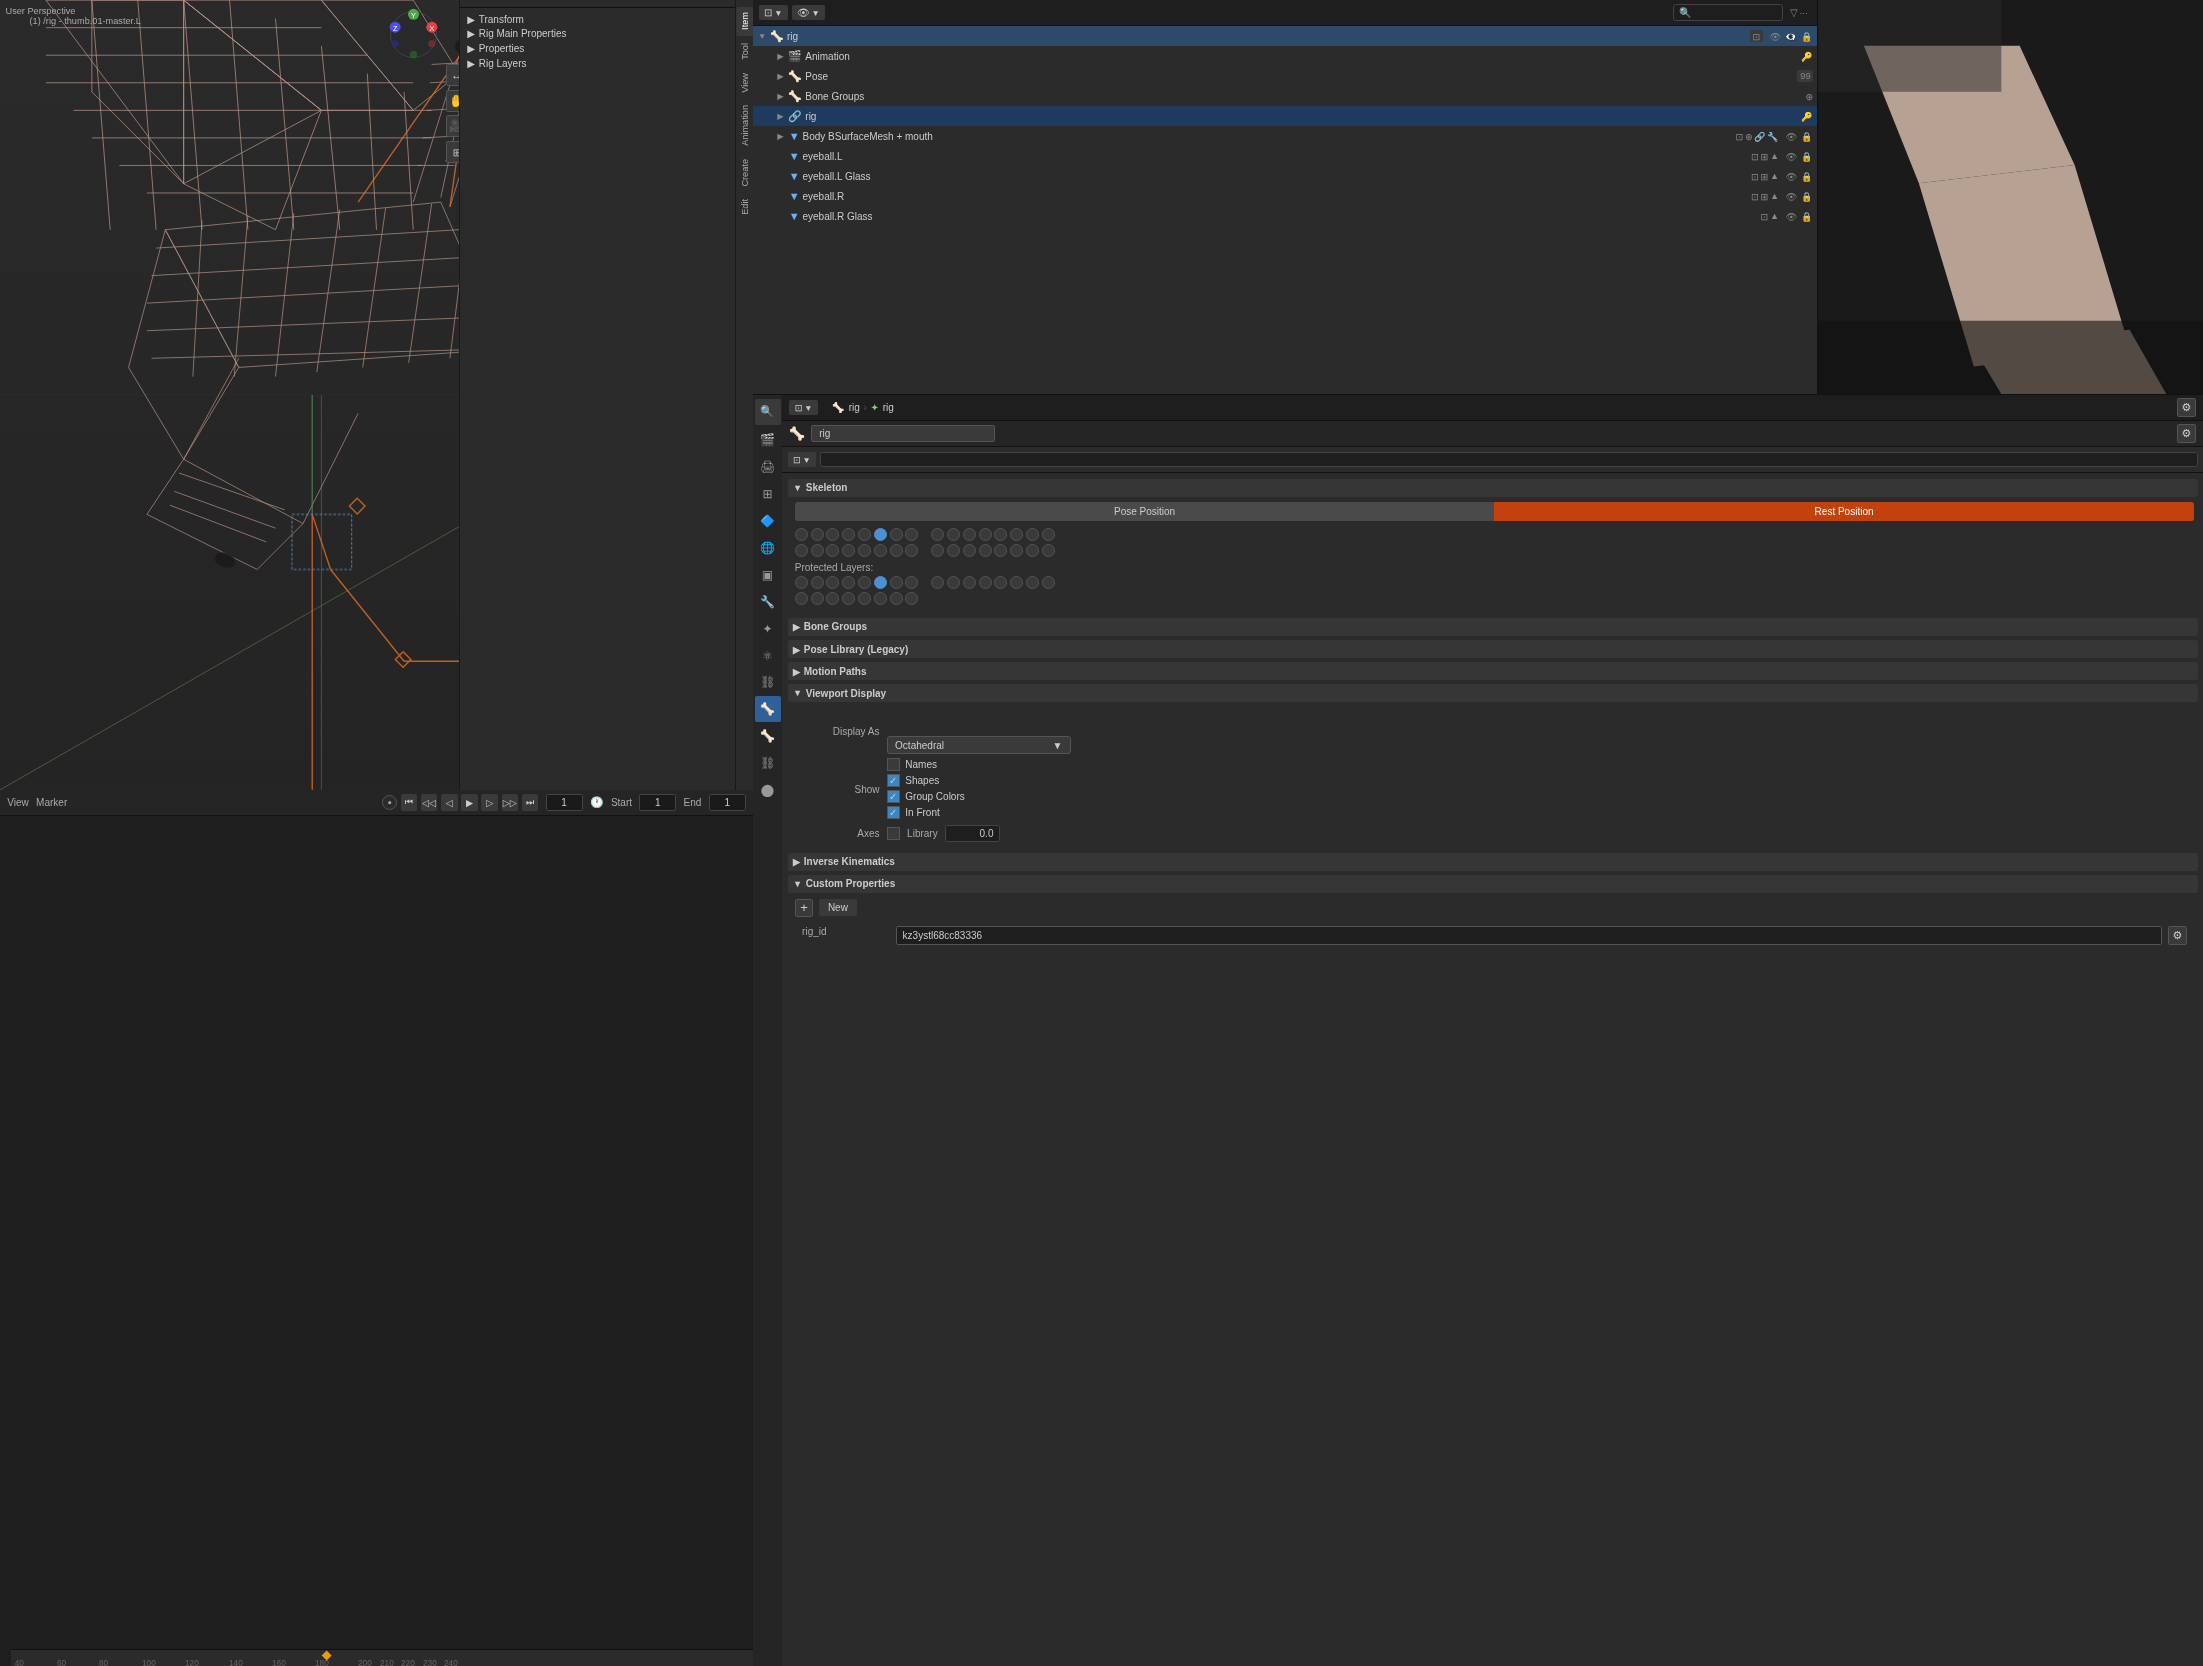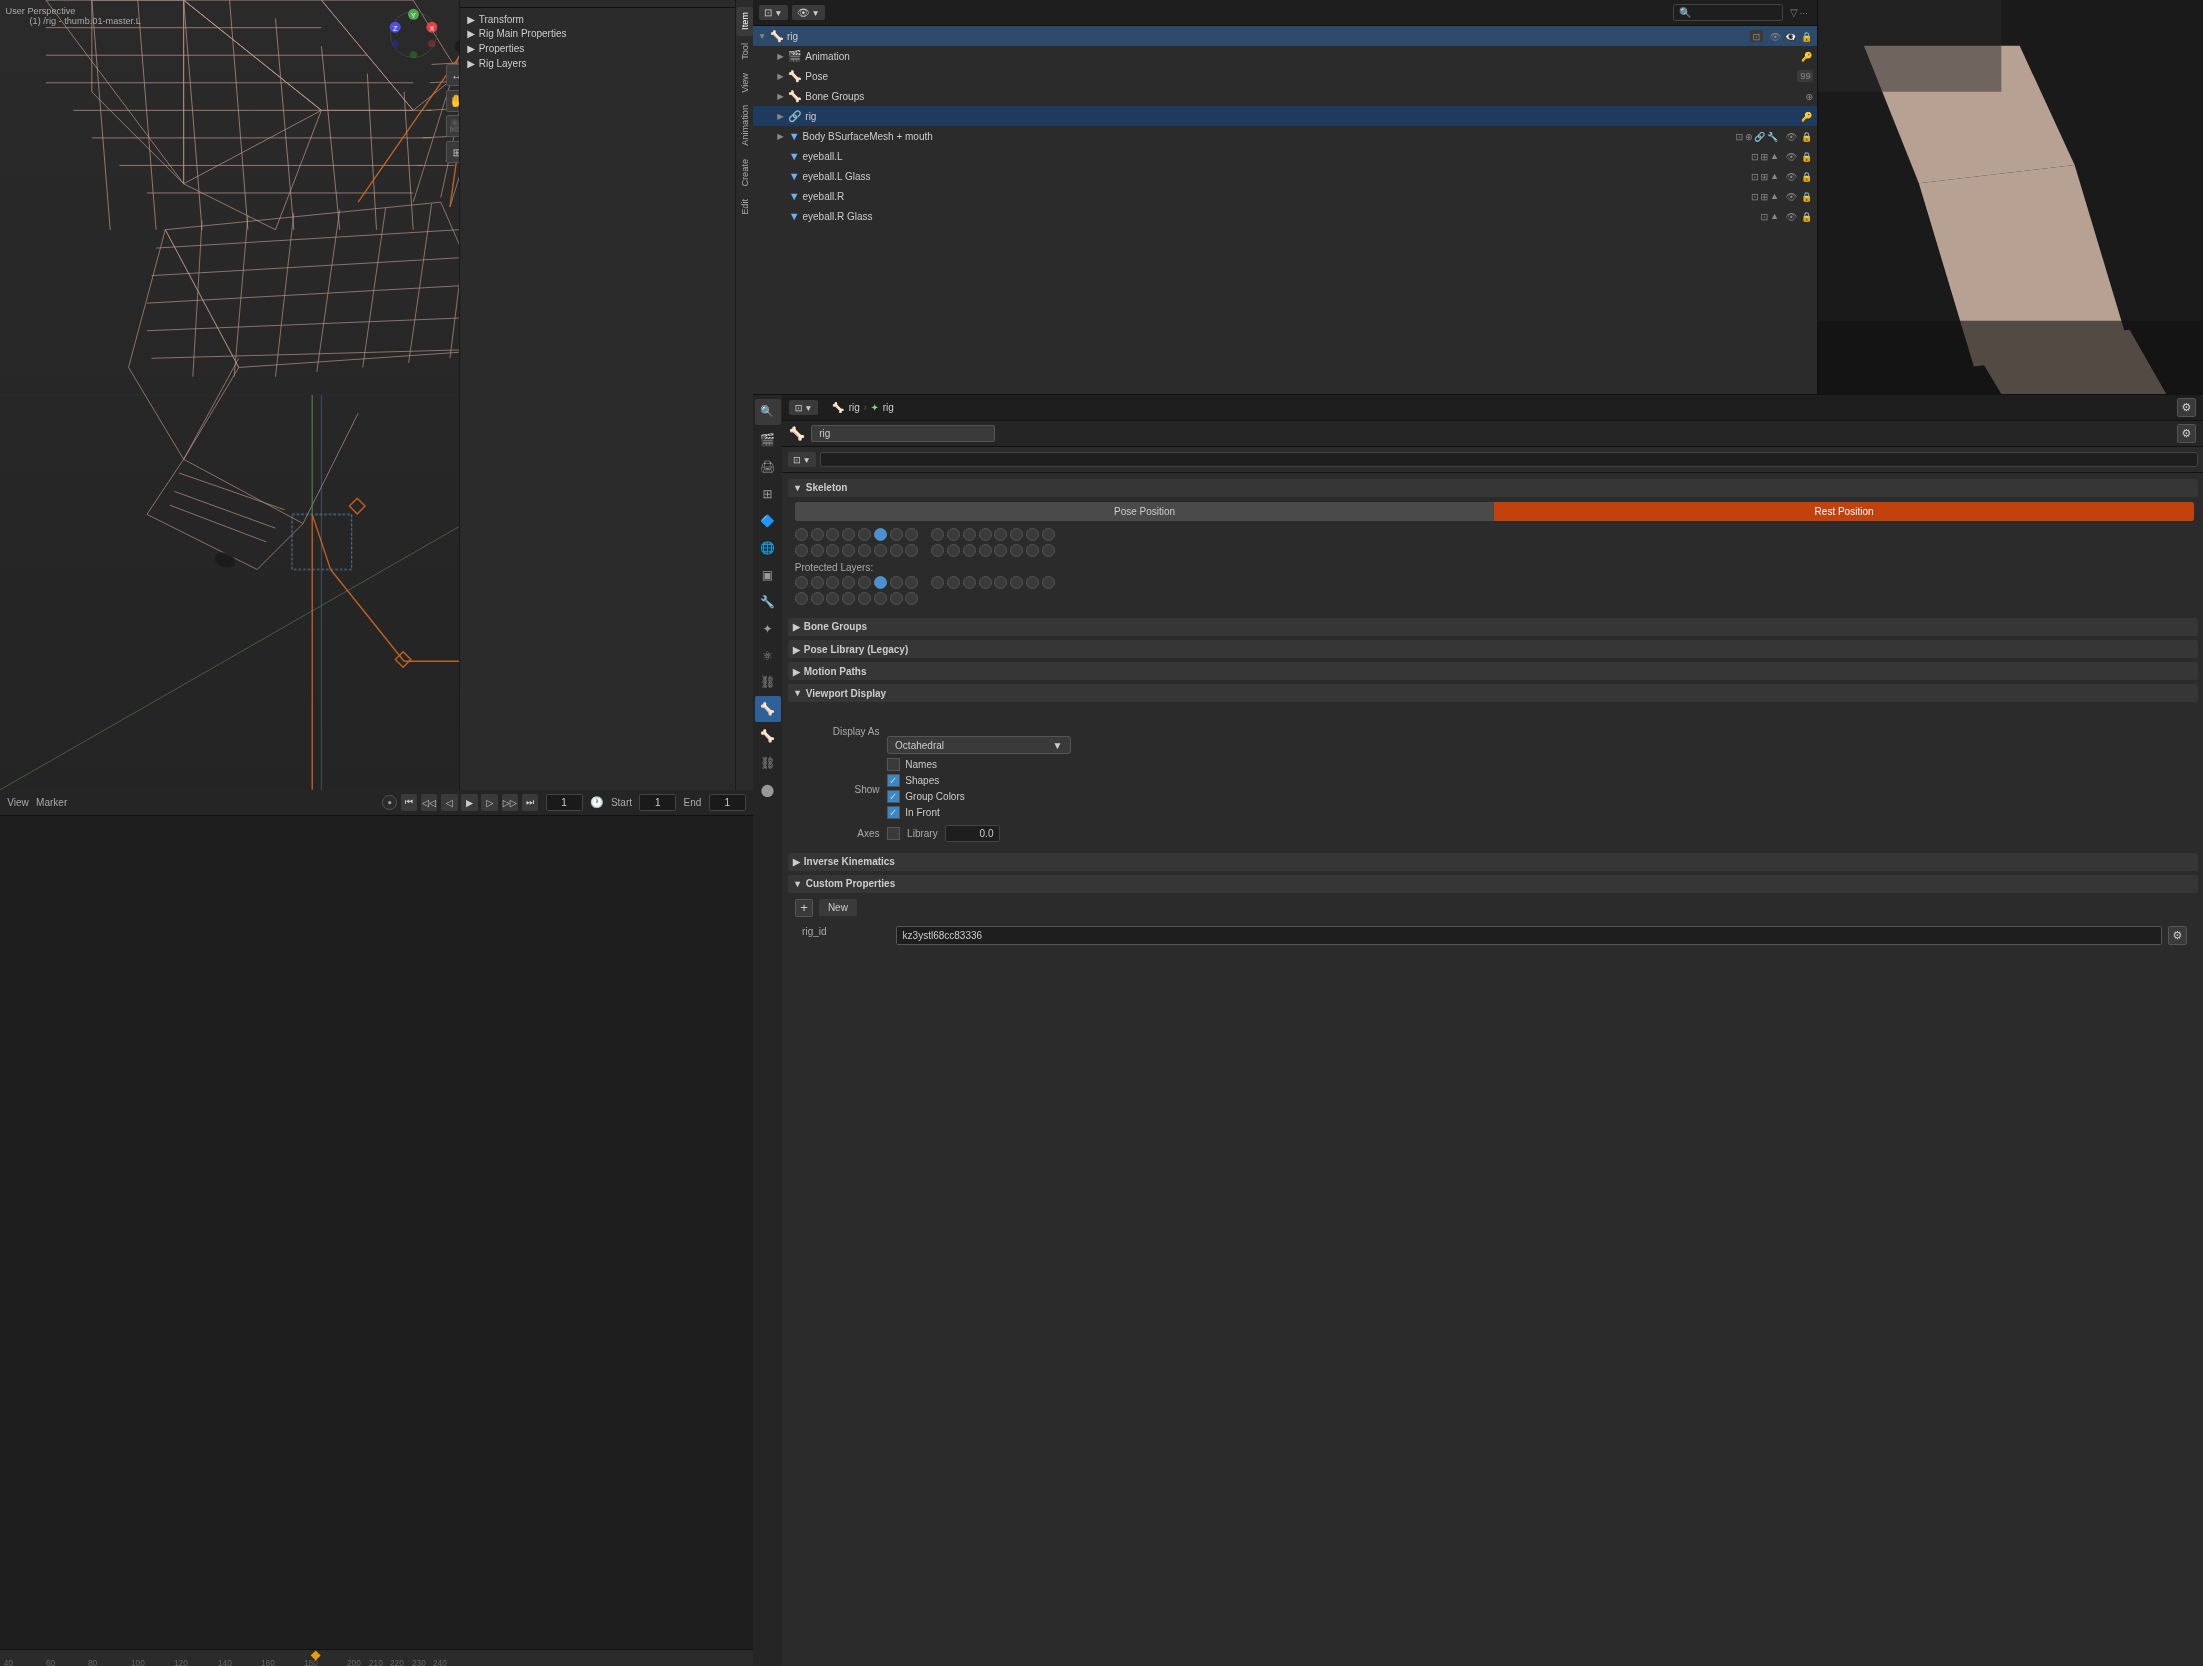--- a/index.html
+++ b/index.html
@@ -778,21 +778,21 @@
       <span style="font-size:10px; color:#aaa;">End</span>
       <div class="frame-display">1</div>
     </div>
 
     <div id="timeline-markers" style="background:#252525; height:calc(100% - 51px); position:relative;">
 
       <div style="height:100%; background:#1e1e1e; position:relative;">
       </div>
     </div>
 
-    <div id="ruler-area" style="height:18.4px; background:#2b2b2b; position:absolute; bottom:0; left:0; width:753px; border-top:0.9px solid #111; overflow:hidden;">
+    <div id="ruler-area" style="height:18.4px; background:#2b2b2b; position:absolute; bottom:0; left:11px; width:753px; border-top:0.9px solid #111; overflow:hidden;">
       <div style="display:flex; width:100%; padding-left:3.7px;">
         <span class="ruler-tick" style="left:3.7px;">40</span>
         <span class="ruler-tick" style="left:46px;">60</span>
         <span class="ruler-tick" style="left:88px;">80</span>
         <span class="ruler-tick" style="left:131px;">100</span>
         <span class="ruler-tick" style="left:174px;">120</span>
         <span class="ruler-tick" style="left:218px;">140</span>
         <span class="ruler-tick" style="left:261px;">160</span>
         <span class="ruler-tick" style="left:304px;">180</span>
         <span class="ruler-tick" style="left:347px;">200</span>

